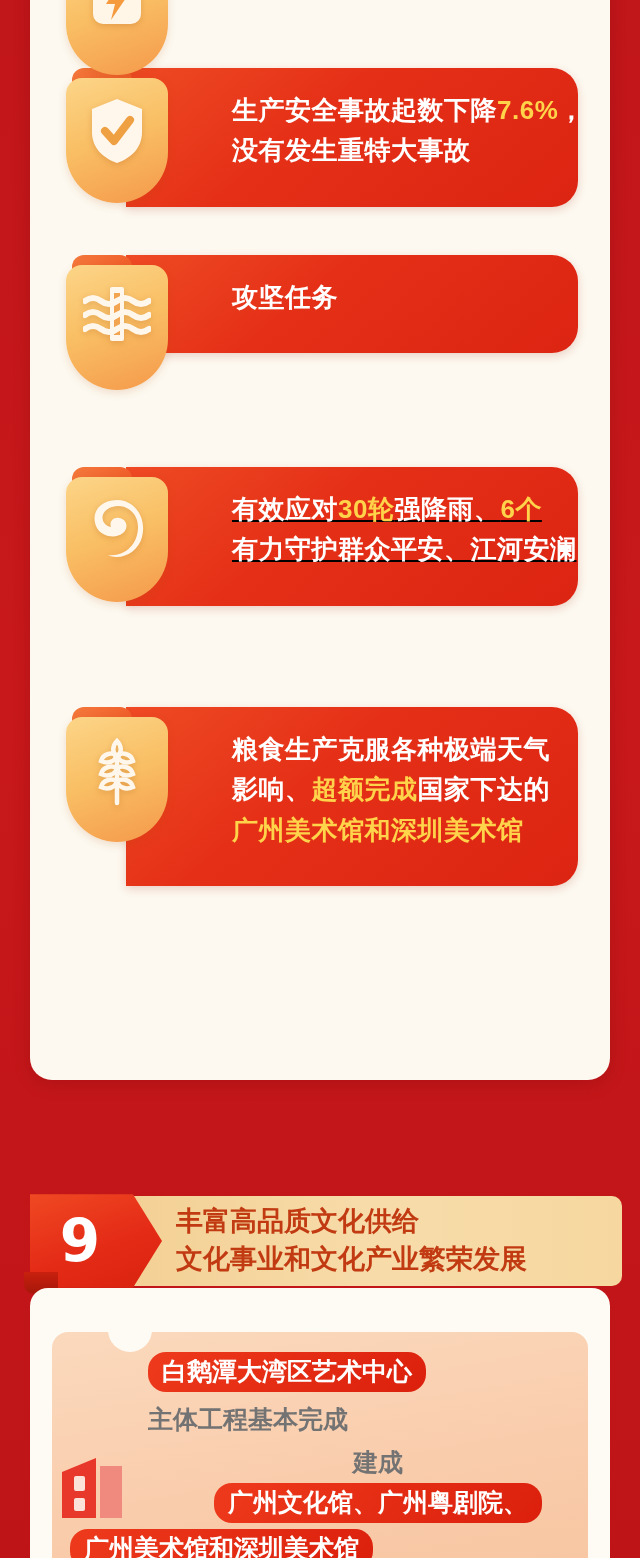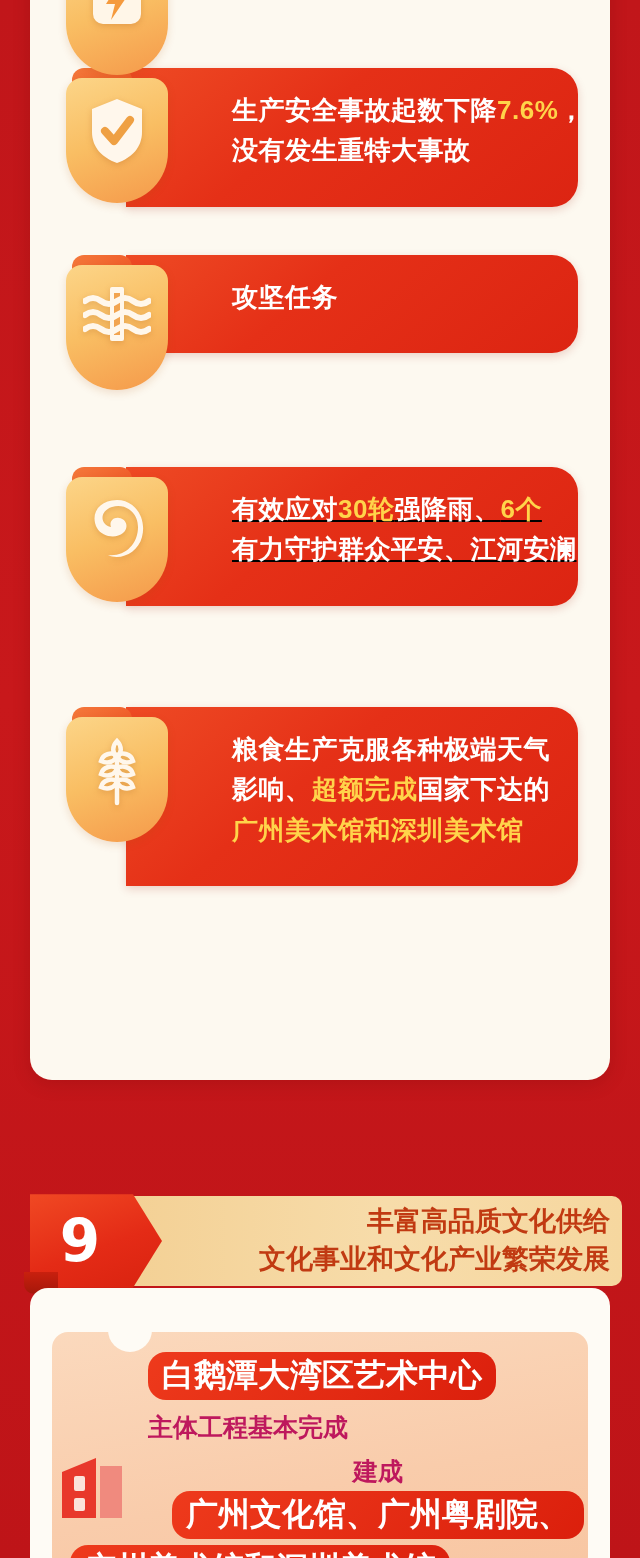--- a/index.html
+++ b/index.html
@@ -124,23 +124,22 @@
     width: 100px; height: 106px;
     display: flex; align-items: center; justify-content: center;
     color: #FFFFFF;
     font-size: 58px;
     font-weight: 700;
     font-family: "DejaVu Sans", sans-serif;
     z-index: 4;
   }
   .sec-titles {
     position: absolute;
-    left: 142px; top: 14px;
+    left: 158px; top: 14px;
     width: 450px;
-    text-align: right;
   }
   .sec-titles div {
     color: #C13A12;
     font-size: 27px;
     font-weight: 700;
     line-height: 1.42;
     white-space: nowrap;
   }
 
   
@@ -178,29 +177,29 @@
   .sec9-text {
     position: absolute;
     left: 148px;
     top: 1352px;
     width: 460px;
   }
   .pill {
     display: inline-block;
     background: linear-gradient(135deg, #EE3A1C, #DB1F0C);
     color: #FFFFFF;
-    font-size: 32px;
+    font-size: 25px;
     font-weight: 700;
     border-radius: 18px;
     padding: 4px 14px 6px 14px;
     line-height: 1.2;
     white-space: nowrap;
   }
   .plain {
-    color: #be185d;
+    color: #737373;
     font-size: 25px;
     font-weight: 700;
     line-height: 1.25;
     white-space: nowrap;
   }
   .row9 { margin-bottom: 12px; }
   .row9.tight { margin-bottom: 6px; }
   .inline-row { display: flex; align-items: center; gap: 4px; white-space: nowrap; flex-direction: column; }
   .offleft { margin-left: -78px; }
 </style>

